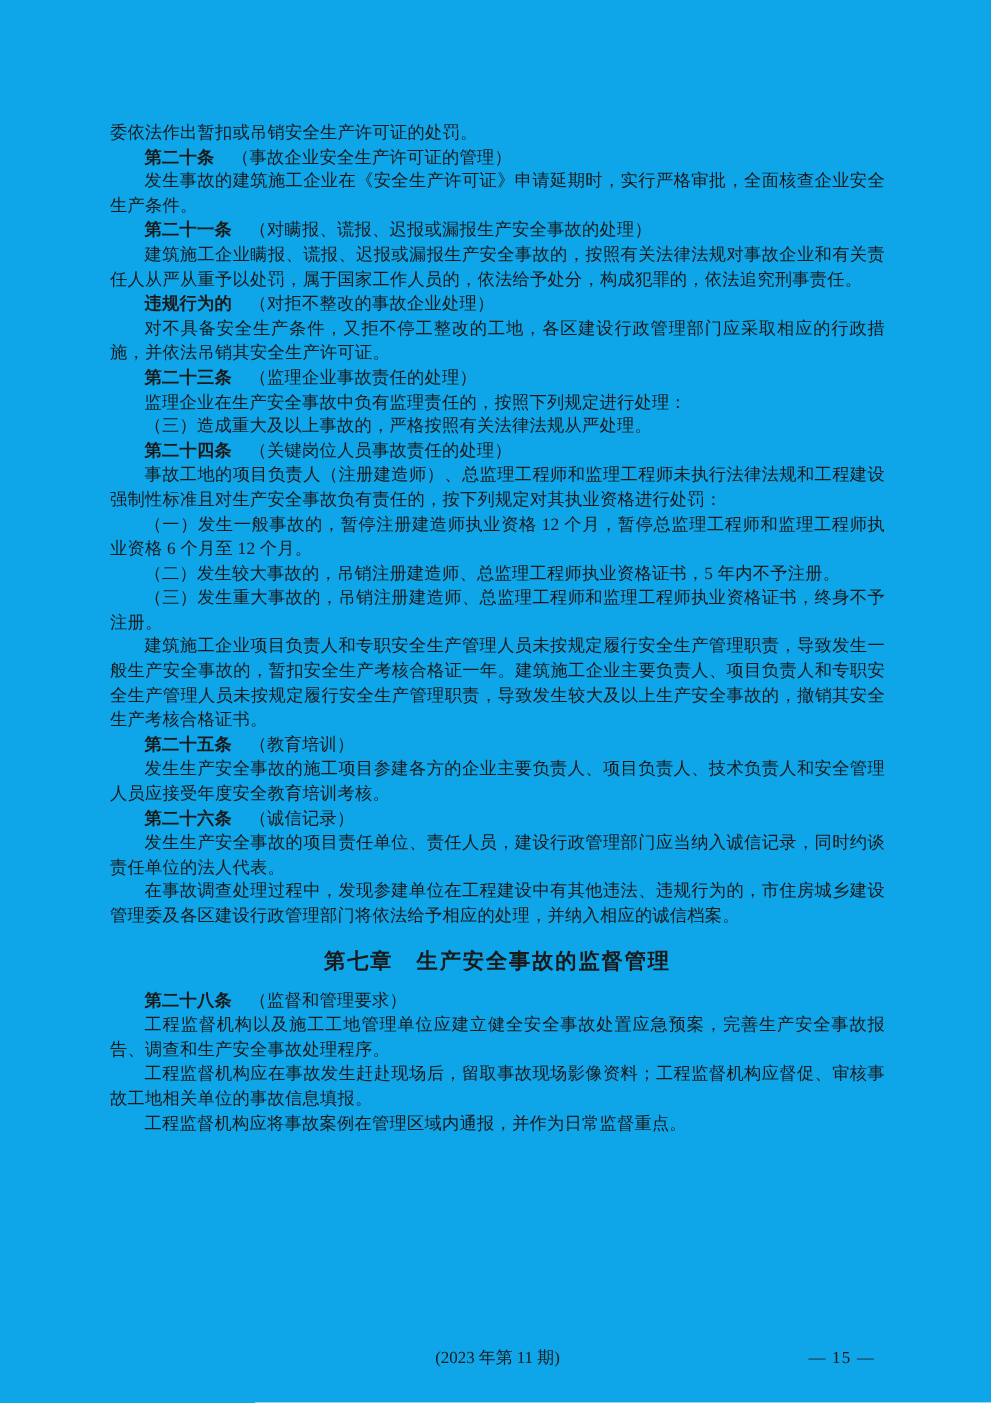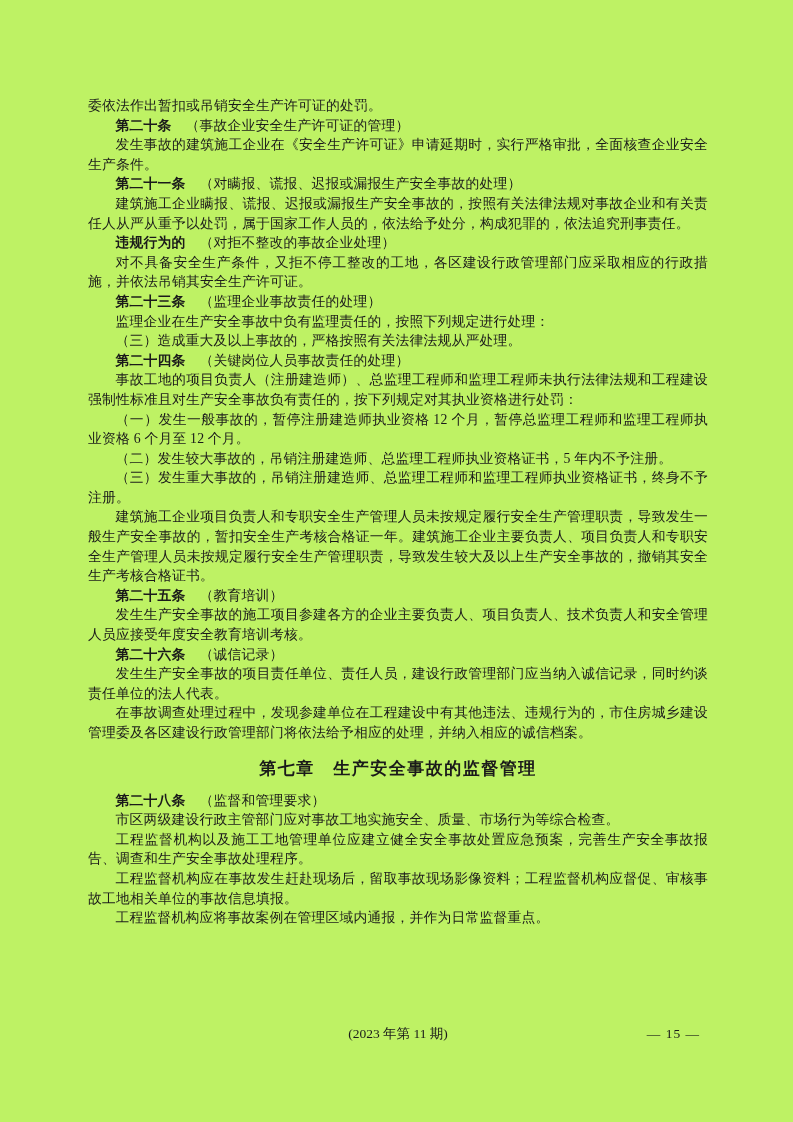--- a/index.html
+++ b/index.html
@@ -4,21 +4,21 @@
 <style>
   html, body {
     margin: 0;
     padding: 0;
     background: #ffffff;
   }
   .page {
     position: relative;
     width: 793px;
     height: 1122px;
-    background: #bef264;
+    background: #0ea5e9;
     font-family: "Liberation Serif", serif;
     color: #1a1a1a;
     overflow: hidden;
   }
   .doc-body {
     position: absolute;
     left: 88px;
     top: 96px;
     width: 620px;
     font-size: 13.8px;
@@ -48,21 +48,21 @@
     font-family: "Liberation Sans", sans-serif;
     font-size: 17px;
     line-height: 25px;
     letter-spacing: 1.5px;
     margin-top: 13px;
     margin-bottom: 10px;
   }
   .footer {
     position: absolute;
     left: 88px;
-    top: 1024px;
+    top: 1076px;
     width: 620px;
     height: 20px;
     font-size: 13.5px;
     line-height: 20px;
   }
   .footer .issue {
     position: absolute;
     left: 0;
     width: 100%;
     text-align: center;
@@ -95,21 +95,20 @@
       <div class="para body">（二）发生较大事故的，吊销注册建造师、总监理工程师执业资格证书，5 年内不予注册。</div>
       <div class="para body">（三）发生重大事故的，吊销注册建造师、总监理工程师和监理工程师执业资格证书，终身不予注册。</div>
       <div class="para body">建筑施工企业项目负责人和专职安全生产管理人员未按规定履行安全生产管理职责，导致发生一般生产安全事故的，暂扣安全生产考核合格证一年。建筑施工企业主要负责人、项目负责人和专职安全生产管理人员未按规定履行安全生产管理职责，导致发生较大及以上生产安全事故的，撤销其安全生产考核合格证书。</div>
       <div class="para article"><span class="article-no">第二十五条</span>　（教育培训）</div>
       <div class="para body">发生生产安全事故的施工项目参建各方的企业主要负责人、项目负责人、技术负责人和安全管理人员应接受年度安全教育培训考核。</div>
       <div class="para article"><span class="article-no">第二十六条</span>　（诚信记录）</div>
       <div class="para body">发生生产安全事故的项目责任单位、责任人员，建设行政管理部门应当纳入诚信记录，同时约谈责任单位的法人代表。</div>
       <div class="para body">在事故调查处理过程中，发现参建单位在工程建设中有其他违法、违规行为的，市住房城乡建设管理委及各区建设行政管理部门将依法给予相应的处理，并纳入相应的诚信档案。</div>
       <div class="para chapter">第七章　生产安全事故的监督管理</div>
       <div class="para article"><span class="article-no">第二十八条</span>　（监督和管理要求）</div>
-      <div class="para body">市区两级建设行政主管部门应对事故工地实施安全、质量、市场行为等综合检查。</div>
       <div class="para body">工程监督机构以及施工工地管理单位应建立健全安全事故处置应急预案，完善生产安全事故报告、调查和生产安全事故处理程序。</div>
       <div class="para body">工程监督机构应在事故发生赶赴现场后，留取事故现场影像资料；工程监督机构应督促、审核事故工地相关单位的事故信息填报。</div>
       <div class="para body">工程监督机构应将事故案例在管理区域内通报，并作为日常监督重点。</div>
     </div>
   <div class="footer">
     <span class="issue">(2023 年第 11 期)</span>
     <span class="pageno">— 15 —</span>
   </div>
 </div>
 

